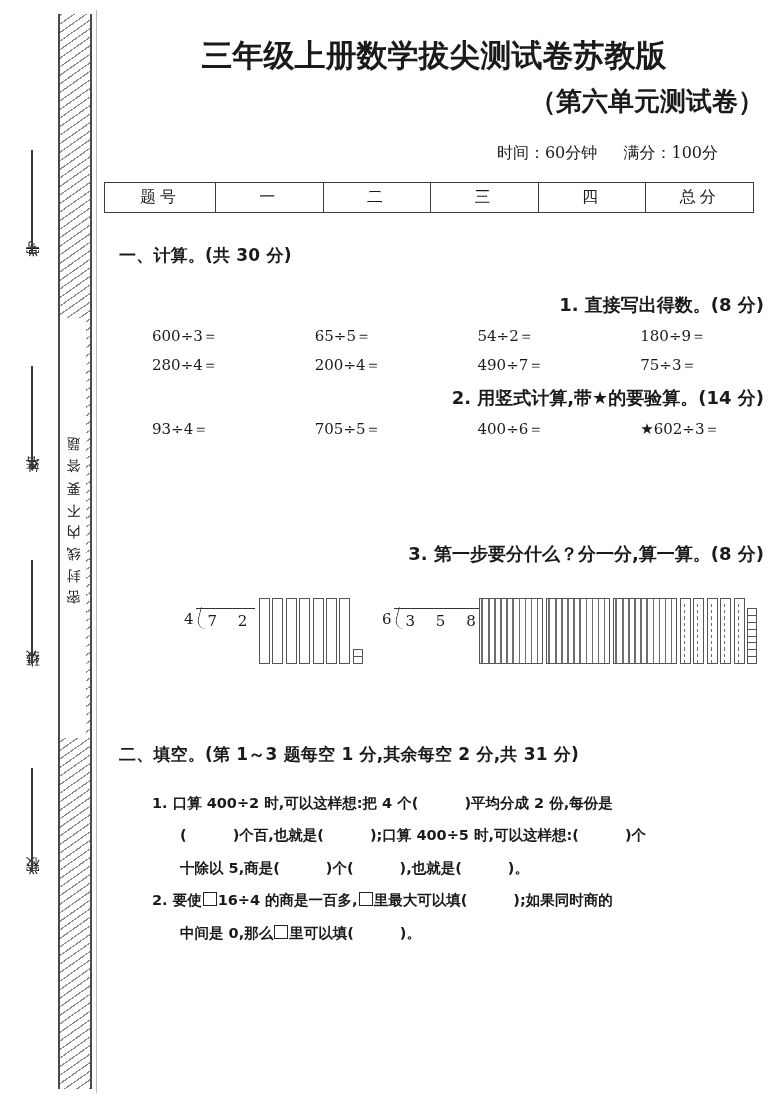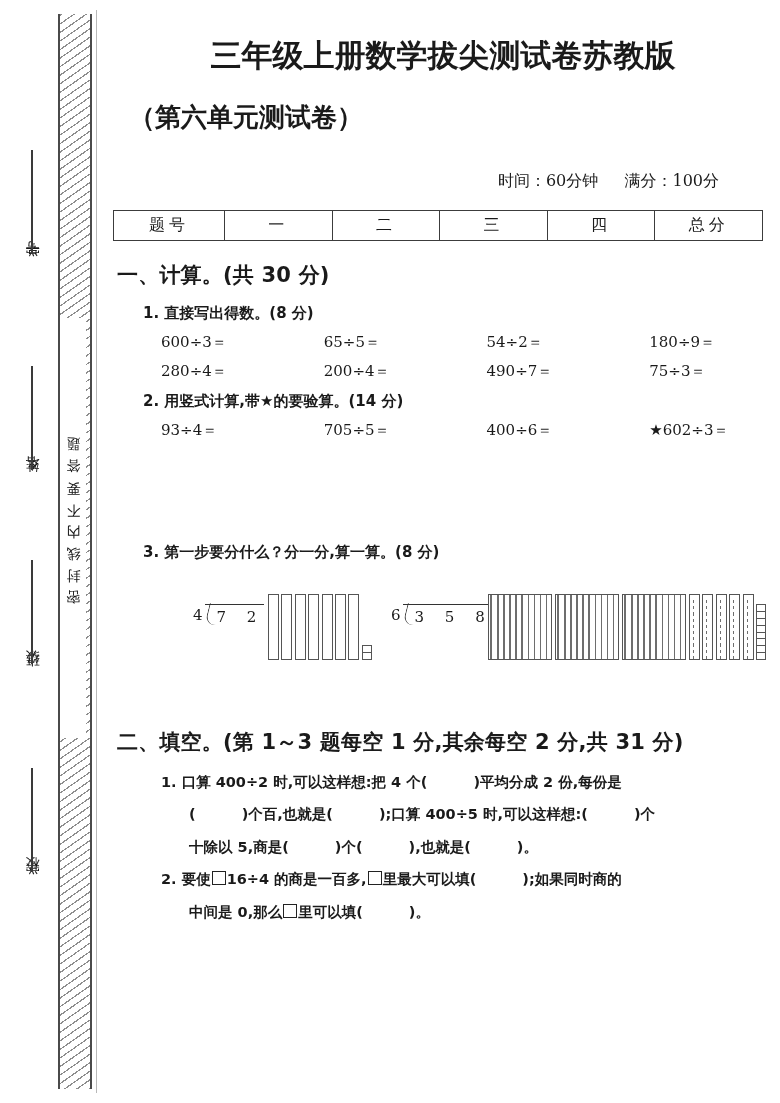--- a/index.html
+++ b/index.html
@@ -98,47 +98,47 @@
     left: 96px;
     top: 10px;
     width: 1px;
     height: 1083px;
     background: #b9b9b9;
   }
 
   
   #content {
     position: absolute;
-    left: 113px;
+    left: 104px;
     top: 0;
     width: 660px;
     height: 1075px;
   }
 
   .title-main {
     margin: 0;
     padding-top: 36px;
     text-align: center;
     font-size: 31px;
     font-weight: bold;
     letter-spacing: 0px;
     font-family: "DejaVu Serif", "Liberation Serif", serif;
     line-height: 1.25;
   }
   .title-sub {
-    margin: 16px;
+    margin: 0;
     padding-top: 9px;
-    text-align: left;
+    text-align: right;
     font-size: 26px;
     font-weight: bold;
     font-family: "DejaVu Serif", "Liberation Serif", serif;
   }
 
   .meta-line {
-    margin: 12px;
+    margin: 4px;
     padding-top: 20px;
     padding-right: 42px;
     text-align: right;
     font-size: 16px;
   }
   .meta-line .meta-gap { display: inline-block; width: 16px; }
 
   
   .score-table {
     margin: 18px 0 0 0;
@@ -151,33 +151,34 @@
     height: 29px;
     text-align: center;
     font-size: 16px;
     letter-spacing: 4px;
     padding: 0;
   }
   .score-table td.first-col { width: 110px; }
 
   
   .section-head {
-    margin: 4px;
+    margin: 15px;
     padding: 16px 0 0 0;
-    font-size: 21px;
+    font-size: 17px;
     font-weight: bold;
     letter-spacing: 0.2px;
     font-family: "DejaVu Sans", "Liberation Sans", sans-serif;
   }
   .qline {
     margin: 0;
     padding: 11px 0 0 30px;
-    font-size: 15px;
+    font-size: 18px;
     font-weight: bold;
     font-family: "DejaVu Sans", "Liberation Sans", sans-serif;
+    text-align: right;
   }
 
   .expr-row {
     padding: 10px 0 0 48px;
     display: flex;
     font-size: 15px;
     font-family: "DejaVu Serif", "Liberation Serif", serif;
     gap: 39px;
   }
   .expr-row .cell { width: 157px; }

